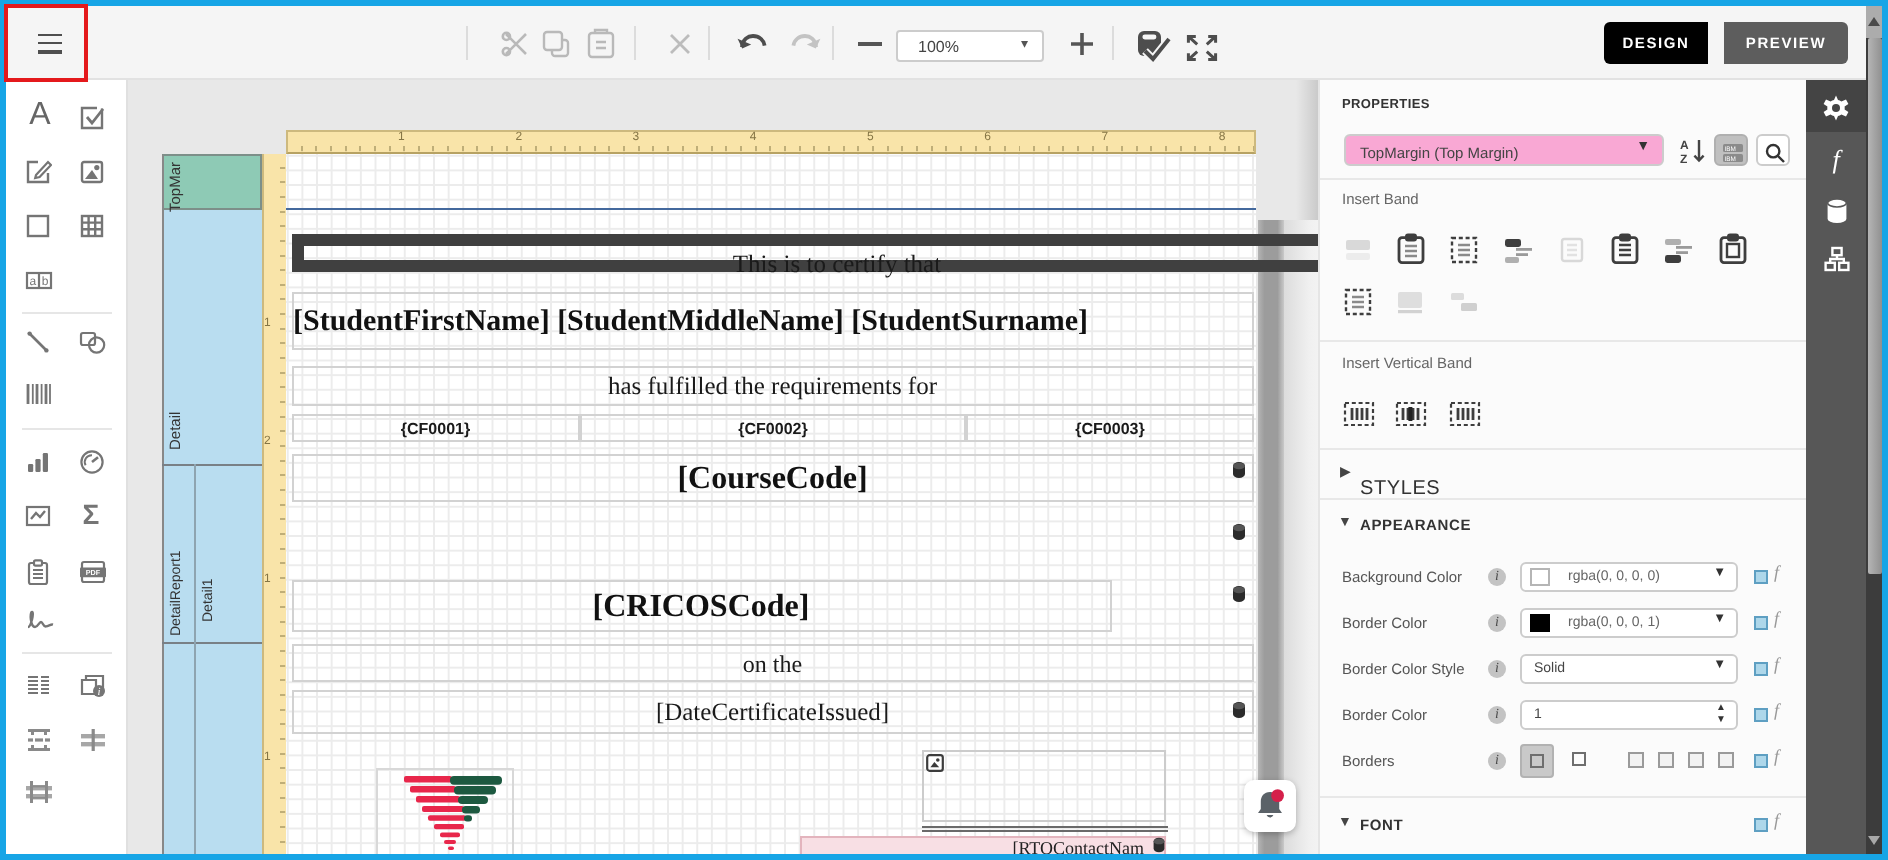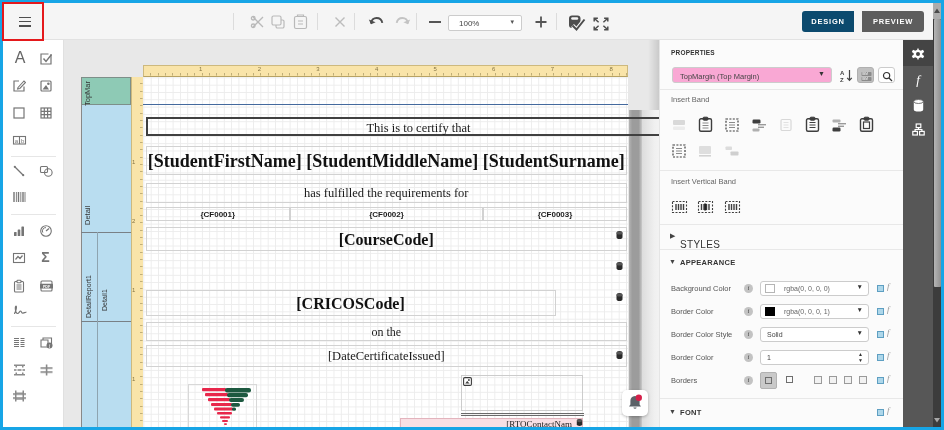--- a/index.html
+++ b/index.html
@@ -77,21 +77,21 @@
       <path d="M4.5 10.5 L8.5 14.5 L16.5 4.5" stroke="#4d4d4d" stroke-width="2" fill="none"></path>
     </svg>
     <svg class="abs" style="left:590px;top:14px" width="16" height="14" viewBox="0 0 16 14" fill="none" stroke="#4d4d4d" stroke-width="1.5">
       <path d="M1.2 4.4 V1.2 H4.9 M1.2 1.2 L5.6 5.2"></path>
       <path d="M14.8 4.4 V1.2 H11.1 M14.8 1.2 L10.4 5.2"></path>
       <path d="M1.2 9.6 V12.8 H4.9 M1.2 12.8 L5.6 8.8"></path>
       <path d="M14.8 9.6 V12.8 H11.1 M14.8 12.8 L10.4 8.8"></path>
     </svg>
 
     <div class="abs" style="left:799px;top:8px;width:122px;height:21px;border-radius:3px;overflow:hidden;">
-      <div class="abs" style="left:0;top:0;width:52px;height:21px;background:#0c4a6e;color:#fff;font-size:7.5px;font-weight:bold;letter-spacing:0.8px;text-align:center;line-height:21px;">DESIGN</div>
+      <div class="abs" style="left:0;top:0;width:52px;height:21px;background:#000000;color:#fff;font-size:7.5px;font-weight:bold;letter-spacing:0.8px;text-align:center;line-height:21px;">DESIGN</div>
       <div class="abs" style="left:60px;top:0;width:62px;height:21px;background:#5d5d5d;color:#fff;font-size:7.5px;font-weight:bold;letter-spacing:0.8px;text-align:center;line-height:21px;">PREVIEW</div>
     </div>
   </div>
   <div class="abs" id="toolbox">
     <div class="abs serif" style="left:9px;top:9px;width:16px;font-size:16px;color:#666;font-weight:500;text-align:center;font-family:'Liberation Sans';">A</div>
     <svg class="abs" style="left:35.5px;top:11.5px" width="14" height="14" viewBox="0 0 14 14" fill="none" stroke="#757575" stroke-width="1.2">
       <path d="M12 2.2 V12 H2 V2 H9.5"></path>
       <path d="M4.5 6.5 L7 9.5 L12.5 2.5" stroke-width="1.4"></path>
     </svg>
     <svg class="abs" style="left:9px;top:38.5px" width="14" height="14" viewBox="0 0 14 14" fill="none" stroke="#757575" stroke-width="1.2">
@@ -229,22 +229,22 @@
     <div class="abs" style="left:68px;top:177.6px;font-size:6px;color:#857545;">2</div>
     <div class="abs" style="left:68px;top:246.6px;font-size:6px;color:#857545;">1</div>
     <div class="abs" style="left:68px;top:335.6px;font-size:6px;color:#857545;">1</div>
 
     <div class="abs" id="page" style="left:78.5px;top:37px;width:485.5px;height:350px;background-color:#fff;
       background-image:linear-gradient(90deg,#ececec 1px,transparent 1px),linear-gradient(180deg,#ececec 1px,transparent 1px);
       background-size:7.325px 7.325px;background-position:0.4px 0.4px;"></div>
 
     <div class="abs" style="left:78.5px;top:64px;width:485.5px;height:1.4px;background:#44699d"></div>
 
-    <div class="abs serif" style="left:81.5px;top:77px;width:546px;height:19px;border:2px solid #404040;font-size:12.5px;color:#1a1a1a;text-align:center;line-height:18px;">This is to certify that</div>
-    <div class="abs serif" style="left:81.5px;top:106px;width:481.5px;height:29px;border:1px solid #d2d2d2;font-size:18px;font-weight:bold;color:#111;text-align:center;line-height:28px;">[StudentFirstName] [StudentMiddleName] [StudentSurname]</div>
+    <div class="abs serif" style="left:81.5px;top:77px;width:546px;height:19px;border:6px solid #404040;font-size:12.5px;color:#1a1a1a;text-align:center;line-height:18px;">This is to certify that</div>
+    <div class="abs serif" style="left:81.5px;top:106px;width:481.5px;height:29px;border:1px solid #d2d2d2;font-size:15px;font-weight:bold;color:#111;text-align:left;line-height:28px;">[StudentFirstName] [StudentMiddleName] [StudentSurname]</div>
     <div class="abs serif" style="left:81.5px;top:143px;width:481.5px;height:20px;border:1px solid #d2d2d2;font-size:12.5px;color:#1a1a1a;text-align:center;line-height:19px;">has fulfilled the requirements for</div>
     <div class="abs" style="left:81.5px;top:167px;width:144.5px;height:14px;border:1px solid #d2d2d2;font-size:8px;font-weight:bold;color:#1a1a1a;text-align:center;line-height:13px;">{CF0001}</div>
     <div class="abs" style="left:226px;top:167px;width:193px;height:14px;border:1px solid #d2d2d2;font-size:8px;font-weight:bold;color:#1a1a1a;text-align:center;line-height:13px;">{CF0002}</div>
     <div class="abs" style="left:419px;top:167px;width:144px;height:14px;border:1px solid #d2d2d2;font-size:8px;font-weight:bold;color:#1a1a1a;text-align:center;line-height:13px;">{CF0003}</div>
     <div class="abs serif" style="left:81.5px;top:187px;width:481.5px;height:24px;border:1px solid #d2d2d2;font-size:16px;font-weight:bold;color:#111;text-align:center;line-height:23px;">[CourseCode]</div>
     <div class="abs serif" style="left:81.5px;top:250px;width:410px;height:26px;border:1px solid #d2d2d2;font-size:16px;font-weight:bold;color:#111;text-align:center;line-height:25px;">[CRICOSCode]</div>
     <div class="abs serif" style="left:81.5px;top:282px;width:481.5px;height:19px;border:1px solid #d2d2d2;font-size:12px;color:#1a1a1a;text-align:center;line-height:18px;">on the</div>
     <div class="abs serif" style="left:81.5px;top:305px;width:481.5px;height:22px;border:1px solid #d2d2d2;font-size:12.5px;color:#1a1a1a;text-align:center;line-height:21px;">[DateCertificateIssued]</div>
 
     <svg class="abs" style="left:551px;top:190px" width="9" height="10" viewBox="0 0 9 10">

